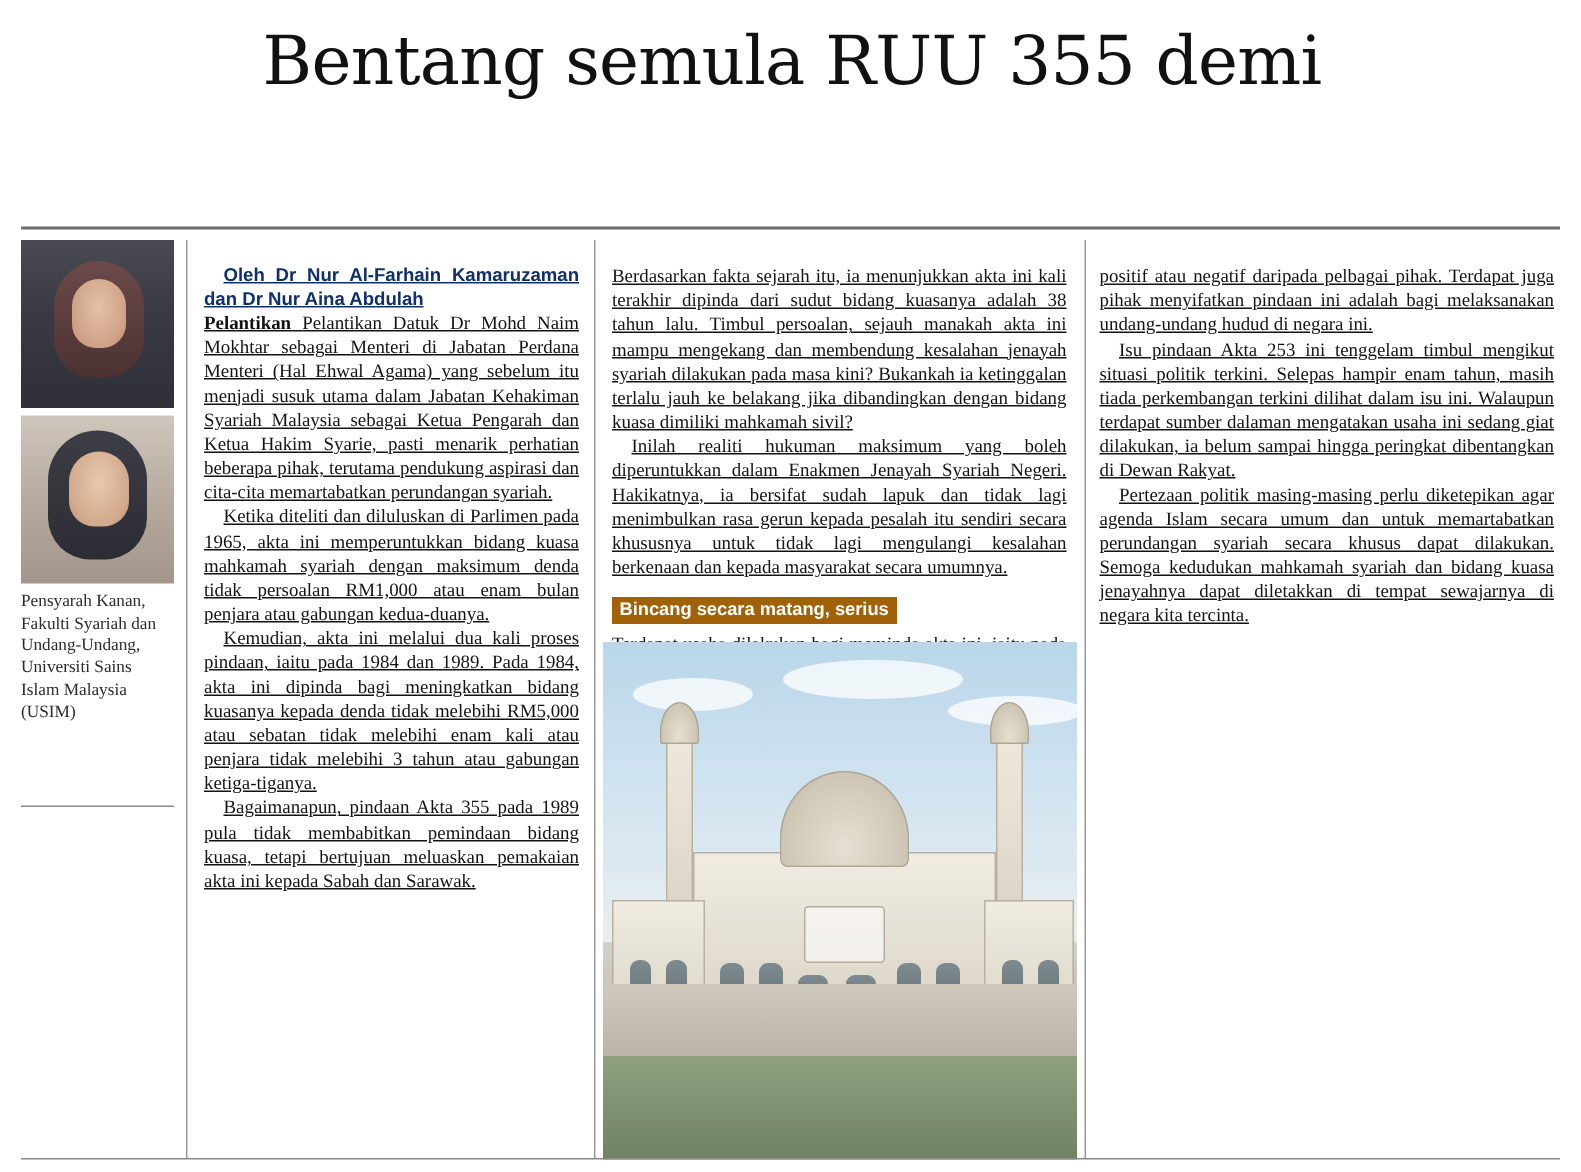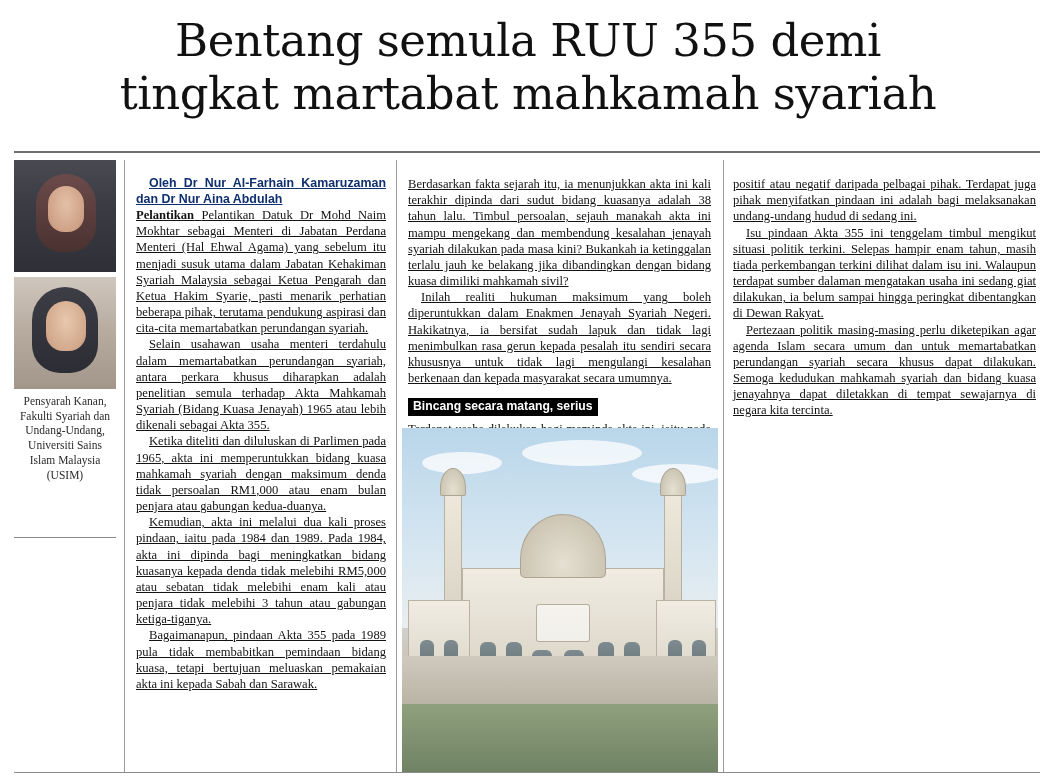--- a/index.html
+++ b/index.html
@@ -100,21 +100,21 @@
     left: 32px; top: 24px;
     width: 40px; height: 50px;
     border-radius: 20px 20px 17px 17px;
     background: radial-gradient(ellipse at 50% 40%, #e8c8ad 0%, #d2a98c 70%, #bd9279 100%);
   }
   .caption {
     font-family: "Liberation Serif", serif;
     font-size: 11.5px;
     line-height: 1.28;
     color: #2b2b2b;
-    text-align: center;
+    text-align: left;
     width: 102px;
     margin-top: 3px;
   }
   .rail-divider {
     position: absolute;
     left: 14px;
     top: 537px;
     width: 102px;
     height: 1px;
     background: #8a8a8a;
@@ -151,21 +151,21 @@
     font-family: "Liberation Sans", sans-serif;
     font-size: 11.4px;
     color: #333;
     text-indent: 0;
     margin-bottom: 9px;
   }
   .lead-word { font-weight: bold; }
 
   .subhead {
     display: inline-block;
-    background: #000000;
+    background: #a16207;
     color: #ffffff;
     font-family: "Liberation Sans", sans-serif;
     font-weight: bold;
     font-size: 12.2px;
     padding: 2px 5px 3px 5px;
     margin: 0 0 5px 0;
     text-indent: 0;
     line-height: 1.1;
   }
 
@@ -232,59 +232,57 @@
     background: #8a8a8a;
   }
 </style>
 </head>
 <body>
 
 <div class="page">
 
   <div class="headline">
     <span class="l1">Bentang semula RUU 355 demi</span>
-    <span class="l2">tingkat martabat mahkamah syariah</span>
   </div>
 
   <div class="rule-top"></div>
 
   <div class="rail">
     <div class="photo p1"></div>
     <div class="photo p2"></div>
     <div class="caption">Pensyarah Kanan, Fakulti Syariah dan Undang-Undang, Universiti Sains Islam Malaysia (USIM)</div>
   </div>
   <div class="rail-divider"></div>
 
   <div class="vrule" style="left:124px; top:160px; height:612px;"></div>
   <div class="vrule" style="left:396px; top:160px; height:612px;"></div>
   <div class="vrule" style="left:723px; top:160px; height:612px;"></div>
 
   <div class="col" style="left:136px; top:176px; width:250px;">
     <p class="byline-name">Oleh Dr Nur Al-Farhain Kamaruzaman dan Dr Nur Aina Abdulah</p>
     <p class="noindent"><span class="lead-word">Pelantikan</span> <span>Pelantikan Datuk Dr Mohd Naim Mokhtar sebagai Menteri di Jabatan Perdana Menteri (Hal Ehwal Agama) yang sebelum itu menjadi susuk utama dalam Jabatan Kehakiman Syariah Malaysia sebagai Ketua Pengarah dan Ketua Hakim Syarie, pasti menarik perhatian beberapa pihak, terutama pendukung aspirasi dan cita-cita memartabatkan perundangan syariah.</span></p>
-    <p>Selain usahawan usaha menteri terdahulu dalam memartabatkan perundangan syariah, antara perkara khusus diharapkan adalah penelitian semula terhadap Akta Mahkamah Syariah (Bidang Kuasa Jenayah) 1965 atau lebih dikenali sebagai Akta 355.</p>
     <p>Ketika diteliti dan diluluskan di Parlimen pada 1965, akta ini memperuntukkan bidang kuasa mahkamah syariah dengan maksimum denda tidak persoalan RM1,000 atau enam bulan penjara atau gabungan kedua-duanya.</p>
     <p>Kemudian, akta ini melalui dua kali proses pindaan, iaitu pada 1984 dan 1989. Pada 1984, akta ini dipinda bagi meningkatkan bidang kuasanya kepada denda tidak melebihi RM5,000 atau sebatan tidak melebihi enam kali atau penjara tidak melebihi 3 tahun atau gabungan ketiga-tiganya.</p>
     <p>Bagaimanapun, pindaan Akta 355 pada 1989 pula tidak membabitkan pemindaan bidang kuasa, tetapi bertujuan meluaskan pemakaian akta ini kepada Sabah dan Sarawak.</p>
   </div>
 
   <div class="col" style="left:408px; top:176px; width:303px;">
     <p class="noindent">Berdasarkan fakta sejarah itu, ia menunjukkan akta ini kali terakhir dipinda dari sudut bidang kuasanya adalah 38 tahun lalu. Timbul persoalan, sejauh manakah akta ini mampu mengekang dan membendung kesalahan jenayah syariah dilakukan pada masa kini? Bukankah ia ketinggalan terlalu jauh ke belakang jika dibandingkan dengan bidang kuasa dimiliki mahkamah sivil?</p>
     <p>Inilah realiti hukuman maksimum yang boleh diperuntukkan dalam Enakmen Jenayah Syariah Negeri. Hakikatnya, ia bersifat sudah lapuk dan tidak lagi menimbulkan rasa gerun kepada pesalah itu sendiri secara khususnya untuk tidak lagi mengulangi kesalahan berkenaan dan kepada masyarakat secara umumnya.</p>
   </div>
 
   <div class="col" style="left:408px; top:398px; width:303px;">
     <p class="noindent"><span class="subhead">Bincang secara matang, serius</span></p>
     <p class="noindent">Terdapat usaha dilakukan bagi meminda akta ini, iaitu pada 26 Mei 2016 Ahli Parlimen Marang, Datuk Seri Abdul Hadi Awang membentangkan Rang Undang-Undang Persendirian (RUU) bagi meningkatkan bidang kuasa mahkamah syariah.</p>
     <p>Walaupun usul ini dibentangkan, sesi perbahasannya ditangguh dan hingga kini ia tidak lagi dibincangkan. Ketika cadangan pindaan ini dibentangkan, ia menerima pelbagai reaksi, sama ada</p>
   </div>
 
   <div class="col" style="left:733px; top:176px; width:303px;">
-    <p class="noindent">positif atau negatif daripada pelbagai pihak. Terdapat juga pihak menyifatkan pindaan ini adalah bagi melaksanakan undang-undang hudud di sedang ini.</p>
-    <p>Isu pindaan Akta 355 ini tenggelam timbul mengikut situasi politik terkini. Selepas hampir enam tahun, masih tiada perkembangan terkini dilihat dalam isu ini. Walaupun terdapat sumber dalaman mengatakan usaha ini sedang giat dilakukan, ia belum sampai hingga peringkat dibentangkan di Dewan Rakyat.</p>
+    <p class="noindent">positif atau negatif daripada pelbagai pihak. Terdapat juga pihak menyifatkan pindaan ini adalah bagi melaksanakan undang-undang hudud di negara ini.</p>
+    <p>Isu pindaan Akta 253 ini tenggelam timbul mengikut situasi politik terkini. Selepas hampir enam tahun, masih tiada perkembangan terkini dilihat dalam isu ini. Walaupun terdapat sumber dalaman mengatakan usaha ini sedang giat dilakukan, ia belum sampai hingga peringkat dibentangkan di Dewan Rakyat.</p>
     <p>Pertezaan politik masing-masing perlu diketepikan agar agenda Islam secara umum dan untuk memartabatkan perundangan syariah secara khusus dapat dilakukan. Semoga kedudukan mahkamah syariah dan bidang kuasa jenayahnya dapat diletakkan di tempat sewajarnya di negara kita tercinta.</p>
   </div>
 
   <div class="mosque">
     <div class="sky"></div>
     <div class="cloud" style="left:20px; top:24px; width:80px; height:22px;"></div>
     <div class="cloud" style="left:120px; top:12px; width:120px; height:26px;"></div>
     <div class="cloud" style="left:230px; top:36px; width:90px; height:20px;"></div>
 
     <div class="minaret" style="left:42px; top:58px; width:16px; height:150px;"></div>

